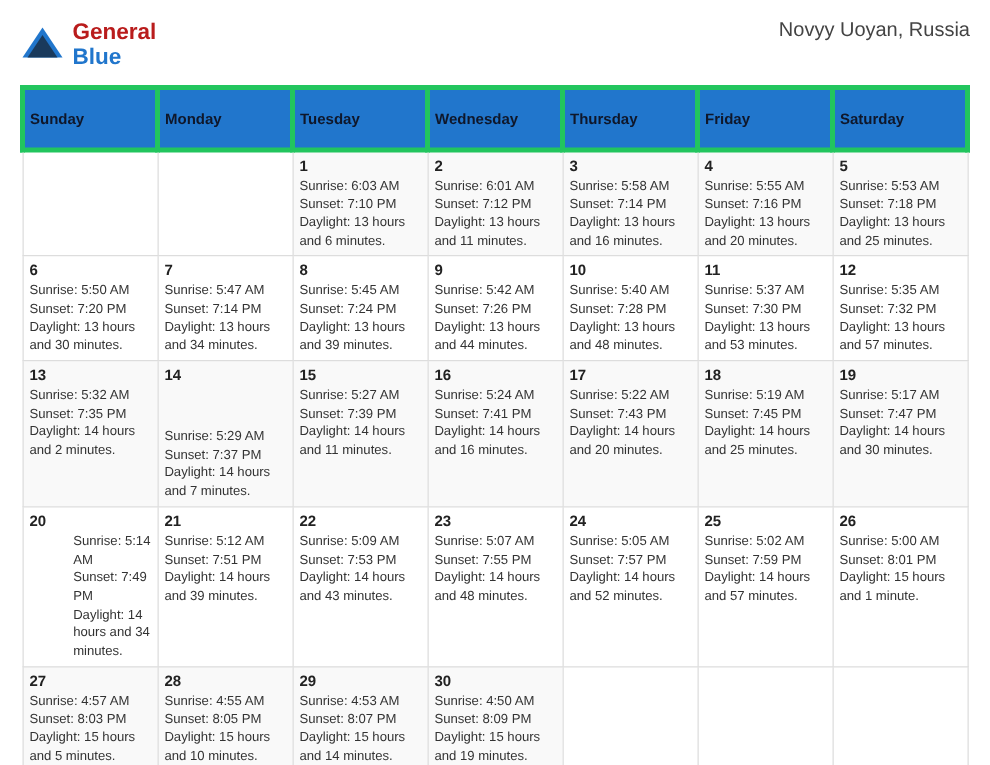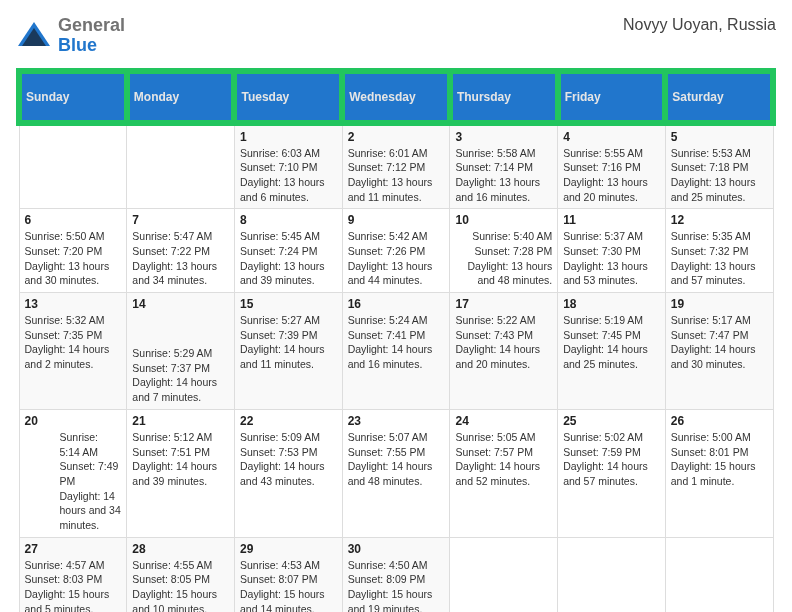--- a/index.html
+++ b/index.html
@@ -20,21 +20,21 @@
       display: flex;
       align-items: center;
     }
     .logo-text {
       font-size: 18px;
       font-weight: bold;
       color: #1a3a5c;
       line-height: 1.1;
     }
     .logo-text span {
-      color: #737373;
+      color: #b91c1c;
     }
     .logo-icon {
       width: 36px;
       height: 36px;
       margin-right: 6px;
       position: relative;
     }
     .title-area {
       text-align: right;
     }
@@ -48,26 +48,26 @@
       font-size: 16px;
       color: #444;
     }
     table {
       width: 100%;
       border-collapse: collapse;
       font-size: 11px;
     }
     thead tr th {
       background-color: #2176cc;
-      color: #e5e5e5;
+      color: #0f172a;
       padding: 16px 4px;
       text-align: left;
       font-size: 12px;
       font-weight: bold;
-      border: 6px solid #22c55e;
+      border: 4px solid #22c55e;
     }
     tbody tr td {
       border: 1px solid #ddd;
       vertical-align: top;
       padding: 4px 5px;
       width: 108px;
       min-height: 70px;
       background: #fff;
     }
     tbody tr:nth-child(odd) td {
@@ -160,38 +160,38 @@
       <tr>
         <td>
           <span class="day-num">6</span>
           <div class="day-info" style="white-space: pre-line;">Sunrise: 5:50 AM
 Sunset: 7:20 PM
 Daylight: 13 hours and 30 minutes.</div>
         </td>
         <td>
           <span class="day-num">7</span>
           <div class="day-info" style="white-space: pre-line;">Sunrise: 5:47 AM
-Sunset: 7:22 PM
+Sunset: 7:14 PM
 Daylight: 13 hours and 34 minutes.</div>
         </td>
         <td>
           <span class="day-num">8</span>
           <div class="day-info" style="white-space: pre-line;">Sunrise: 5:45 AM
 Sunset: 7:24 PM
 Daylight: 13 hours and 39 minutes.</div>
         </td>
         <td>
           <span class="day-num">9</span>
           <div class="day-info" style="white-space: pre-line;">Sunrise: 5:42 AM
 Sunset: 7:26 PM
 Daylight: 13 hours and 44 minutes.</div>
         </td>
         <td>
           <span class="day-num">10</span>
-          <div class="day-info" style="white-space: pre-line; text-align: right;">Sunrise: 5:40 AM
+          <div class="day-info" style="white-space: pre-line;">Sunrise: 5:40 AM
 Sunset: 7:28 PM
 Daylight: 13 hours and 48 minutes.</div>
         </td>
         <td>
           <span class="day-num">11</span>
           <div class="day-info" style="white-space: pre-line;">Sunrise: 5:37 AM
 Sunset: 7:30 PM
 Daylight: 13 hours and 53 minutes.</div>
         </td>
         <td>

